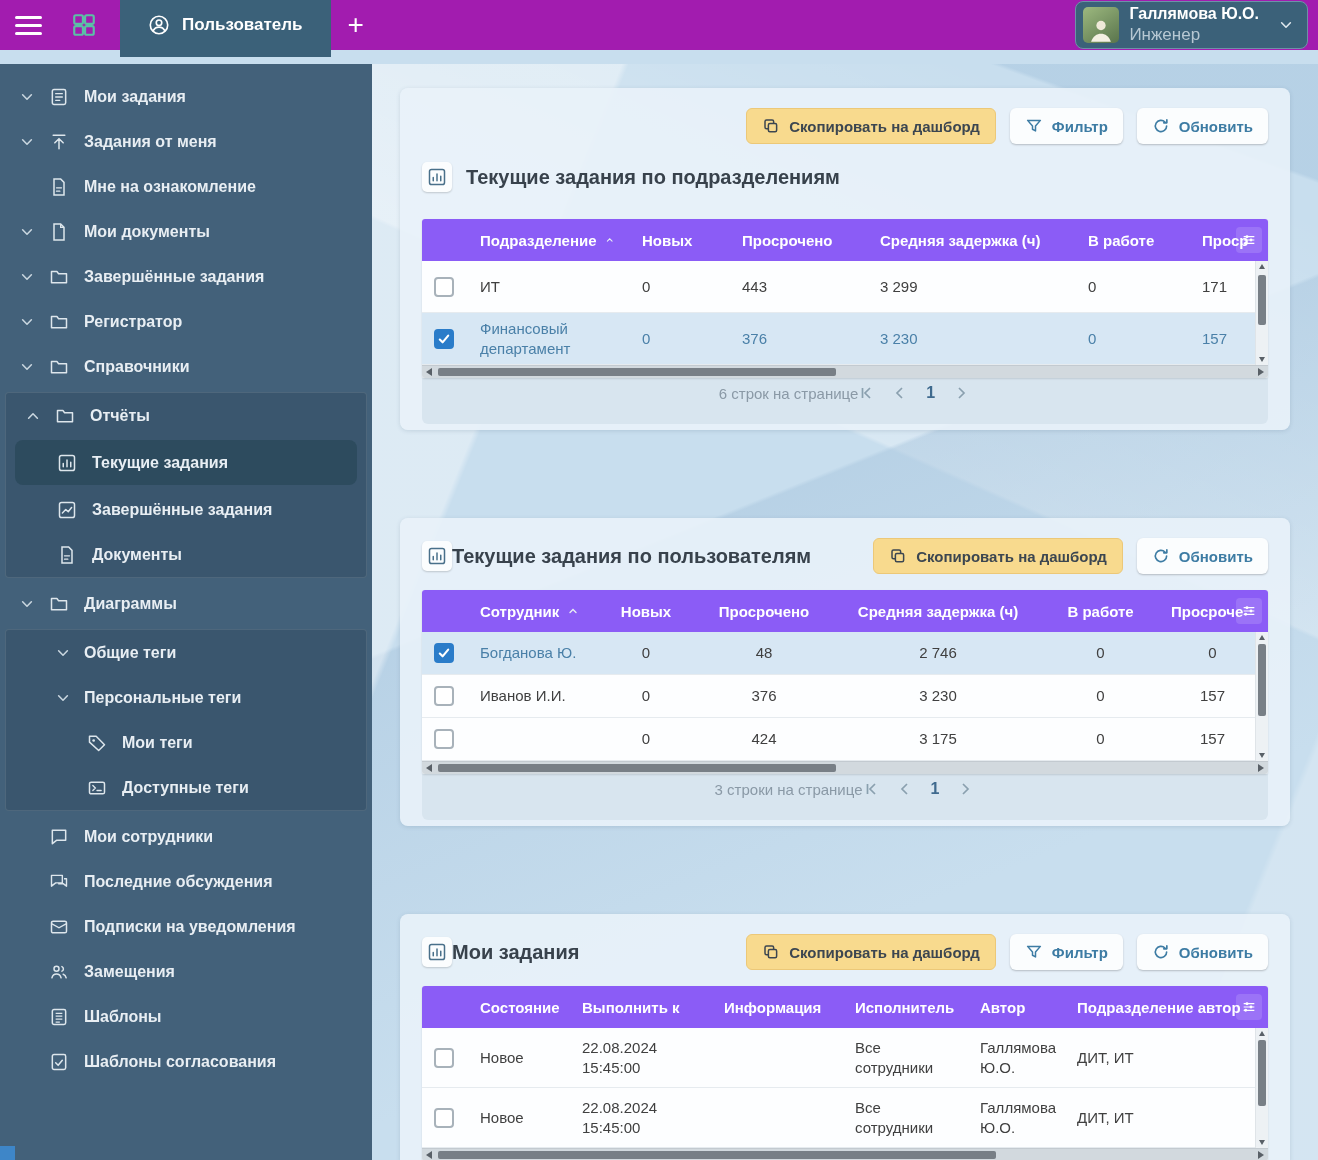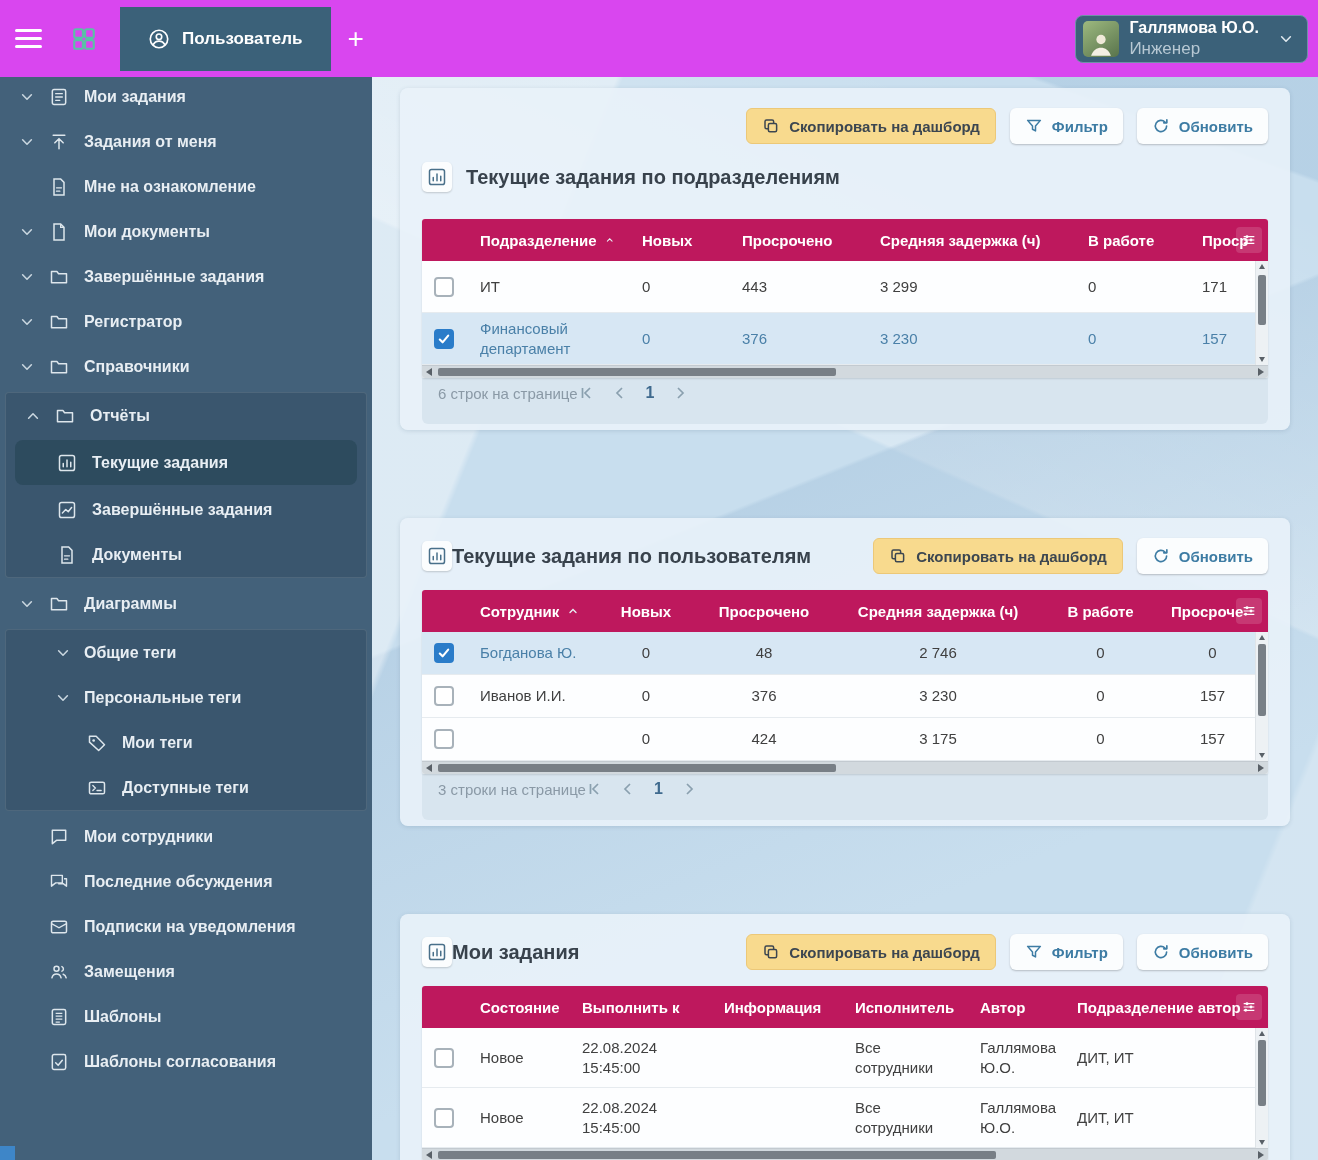--- a/index.html
+++ b/index.html
@@ -5,21 +5,21 @@
 *{box-sizing:border-box;margin:0;padding:0}
 html,body{width:1318px;height:1160px}
 body{font-family:"Liberation Sans","DejaVu Sans",sans-serif;overflow:hidden;position:relative;background:#c8deee}
 svg{display:block}
 button{font:inherit;border:none;background:none;cursor:pointer;color:inherit}
 .ic12{width:12px;height:12px}.ic14{width:14px;height:14px}.ic16{width:16px;height:16px}
 .ic18{width:18px;height:18px}.ic20{width:20px;height:20px}.ic22{width:22px;height:22px}
 .ic26{width:26px;height:26px}.ic28{width:28px;height:28px}
 
 
-.topbar{position:absolute;top:0;left:0;width:100%;height:77px;background:#d946ef;display:flex;align-items:center;z-index:9}
+.topbar{position:absolute;top:0;left:0;width:100%;height:50px;background:#a21caf;display:flex;align-items:center;z-index:9}
 .hamburger{width:56px;height:64px;display:flex;flex-direction:column;justify-content:center;align-items:center;gap:5px}
 .hamburger span{display:block;width:27px;height:3px;background:#fff;border-radius:2px}
 .grid-btn{width:56px;height:64px;display:flex;align-items:center;justify-content:center;color:#5bc0a6}
 .tab{height:64px;display:flex;align-items:center;gap:12px;padding:0 28px;background:#3b6179;color:#fff;font-size:17px;font-weight:700;margin-left:8px;cursor:pointer}
 .plus-btn{width:50px;height:64px;color:#fff;font-size:28px;display:flex;align-items:center;justify-content:center}
 .spacer{flex:1}
 .user-chip{display:flex;align-items:center;gap:10px;height:48px;margin-right:10px;padding:0 14px 0 7px;background:#3b6179;border:1px solid #6d92a8;border-radius:8px;color:#fff;cursor:pointer}
 .avatar{width:36px;height:36px;border-radius:5px;background:linear-gradient(145deg,#9db97f,#59744c);display:flex;align-items:flex-end;justify-content:center;overflow:hidden}
 .uinfo{display:flex;flex-direction:column;line-height:1.25;align-items:flex-start}
 .uname{font-size:16px;font-weight:700}
@@ -54,21 +54,21 @@
 .title-left{display:flex;align-items:center;}
 .title-ic{width:30px;height:30px;background:#fbfdfe;border-radius:5px;color:#49708a;display:flex;align-items:center;justify-content:center;box-shadow:0 1px 2px rgba(0,0,0,.18)}
 .panel-title{font-size:20px;font-weight:700;color:#38424c}
 .btn{display:inline-flex;align-items:center;gap:9px;height:36px;padding:0 15px;border-radius:6px;font-size:15px;font-weight:700}
 .btn-yellow{background:#f8da8e;color:#3c4650;border:1px solid #ecc878}
 .btn-white{background:#fbfdfe;color:#3d7ca4;box-shadow:0 1px 2px rgba(0,0,0,.22)}
 .actions-inline{display:flex;gap:14px}
 
 
 .tbl{position:relative;background:#fff;border-radius:3px;overflow:hidden;box-shadow:0 1px 2px rgba(0,0,0,.12)}
-.thead{display:flex;align-items:stretch;background:#be185d;color:#fff;height:42px;position:relative}
+.thead{display:flex;align-items:stretch;background:#8b5cf6;color:#fff;height:42px;position:relative}
 .th{display:flex;align-items:center;gap:8px;padding:0 14px;font-size:15px;font-weight:700;flex:none;overflow:hidden;cursor:pointer}
 .td{display:flex;align-items:center;padding:6px 14px;font-size:15px;color:#404040;line-height:1.3;flex:none;overflow:hidden}
 .tr{display:flex;border-bottom:1px solid #e6ebef;background:#fdfeff}
 .tr.sel{background:#d7e7f4}
 .p1 .tr.sel .td{color:#4a80a8}
 .link{color:#4a80a8}
 .c0{width:44px;justify-content:center;flex:none}
 .c6{flex:1 !important}
 .p1 .c1{width:162px}.p1 .c2{width:100px}.p1 .c3{width:138px}.p1 .c4{width:208px}.p1 .c5{width:114px}
 .p2 .c1{width:130px}.p2 .c2{width:100px}.p2 .c3{width:136px}.p2 .c4{width:212px}.p2 .c5{width:113px}
@@ -91,21 +91,21 @@
 .harrow.right{right:4px;border-left:6px solid #596067}
 .vscroll{position:absolute;right:0;top:42px;bottom:13px;width:13px;background:#edf1f4;border-left:1px solid #dfe4e8;cursor:pointer}
 .vthumb{position:absolute;left:2px;right:2px;background:#787f86;border-radius:2px}
 .p1 .vthumb{top:14px;height:50px}
 .p2 .vthumb{top:12px;height:72px}
 .p3 .vthumb{top:12px;height:66px}
 .vscroll::before,.vscroll::after{content:"";position:absolute;left:3px;width:0;height:0;border-left:3.5px solid transparent;border-right:3.5px solid transparent}
 .vscroll::before{top:3px;border-bottom:5px solid #596067}
 .vscroll::after{bottom:3px;border-top:5px solid #596067}
 
-.tfoot{display:flex;align-items:center;justify-content:flex-start;height:46px;background:#d8e5ef;padding:0 18px 16px 16px;border-radius:0 0 6px 6px}
+.tfoot{display:flex;align-items:center;justify-content:center;height:46px;background:#d8e5ef;padding:0 18px 16px 16px;border-radius:0 0 6px 6px}
 .rows-info{font-size:15px;color:#8a99a6}
 .pag{display:flex;align-items:center;gap:18px}
 .pgi{color:#8aa0af;cursor:pointer}
 .pgnum{font-size:16px;color:#3f6a8e;font-weight:700;cursor:pointer}
 </style>
 </head>
 <body>
 
 <svg width="0" height="0" style="position:absolute">
 <defs>

